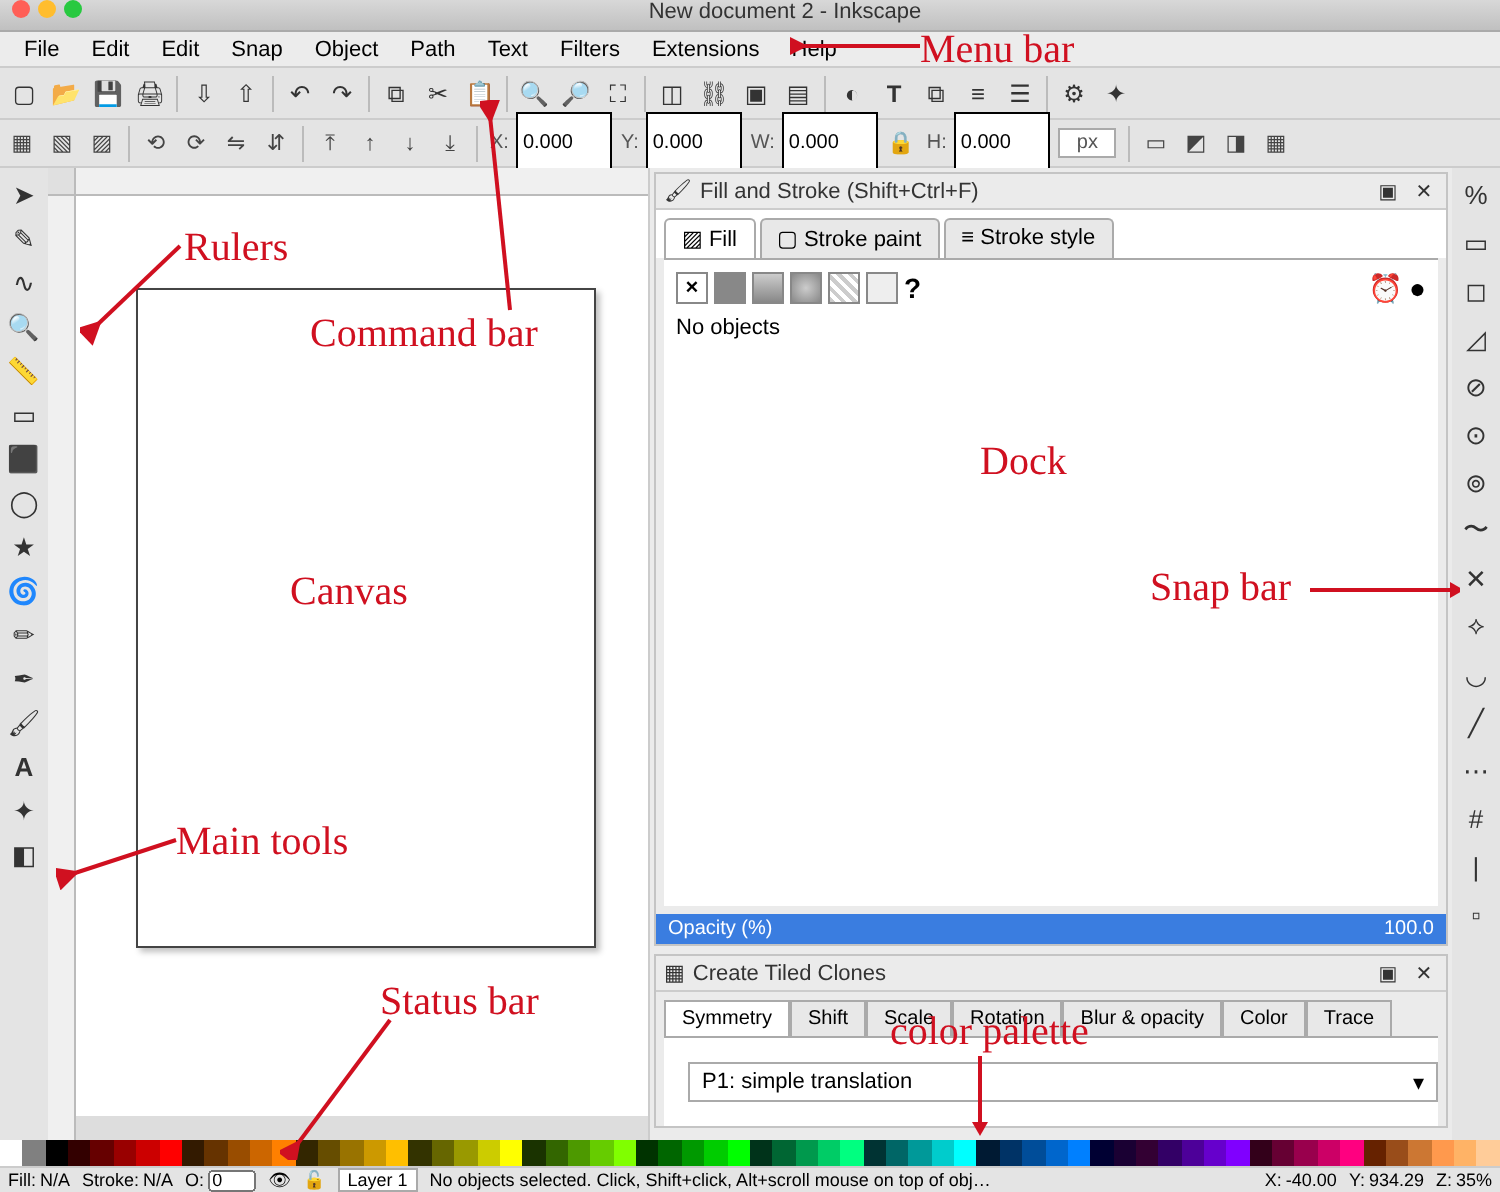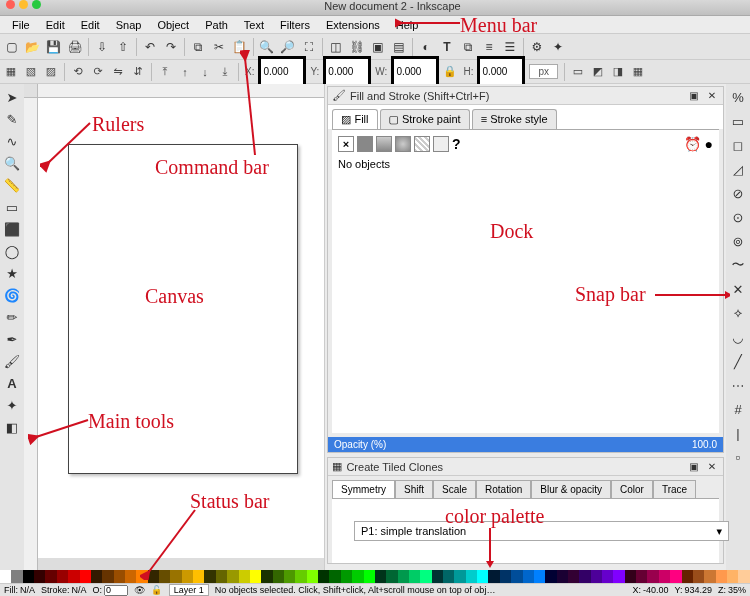--- a/index.html
+++ b/index.html
@@ -59,21 +59,21 @@
     height: 24px;
     display: flex;
     align-items: center;
     padding: 2px;
     gap: 2px;
     background: #e4e4e4;
     border-bottom: 1px solid #ccc;
     font-size: 10px;
   }
   .cbtn { width:18px; height:18px; display:flex;align-items:center;justify-content:center; border:1px solid transparent; font-size:11px; color:#444; cursor:pointer;}
-  .ninput { width:48px; height:32px; border:3px solid #000000; background:#fff; font-size:10px; padding:0 2px; }
+  .ninput { width:48px; height:32px; border:1px solid #000000; background:#fff; font-size:10px; padding:0 2px; }
   .label { color:#555; margin:0 2px; }
   .work {
     position: absolute; top: 84px; left: 0; right: 0; bottom: 26px;
     display: flex;
   }
   .toolbox {
     width: 24px; background:#e4e4e4; display:flex; flex-direction:column;
     padding: 2px 1px; gap:0;
   }
   .tool { width:22px; height:22px; display:flex; align-items:center; justify-content:center; font-size:13px; color:#333; cursor:pointer;}
@@ -105,21 +105,21 @@
   .swatchrow{display:flex;gap:3px;align-items:center;}
   .swatch{width:16px;height:16px;border:1px solid #888;cursor:pointer;}
   .noobj{font-weight:normal;font-size:11px;margin-top:6px;}
   .panel-foot{display:flex;align-items:center;padding:2px 6px;font-size:10px;color:#666;border-top:1px solid #ccc;background:#e6e6e6;}
   .panel-foot .val{margin-left:auto;}
   .opacity{background:#3a7de0;color:#fff;padding:2px 6px;display:flex;align-items:center;font-size:10px;}
   .opacity .val{margin-left:auto;}
   .ctabs{display:flex;gap:0;padding:4px 4px 0 4px;}
   .ctab{padding:3px 8px;border:1px solid #aaa;border-bottom:none;background:#e8e8e8;font-size:10px;cursor:pointer;}
   .ctab.active{background:#fff;}
-  .dropdown{margin:22px; width:calc(100% - 12px); height:20px; border:1px solid #aaa; background:#fff; display:flex; align-items:center; padding:0 6px; font-size:11px; cursor:pointer; position:relative;}
+  .dropdown{margin:12px; width:calc(100% - 12px); height:20px; border:1px solid #aaa; background:#fff; display:flex; align-items:center; padding:0 6px; font-size:11px; cursor:pointer; position:relative;}
   .dropdown::after{content:"▾"; position:absolute;right:6px;}
   .snapbar{width:24px;background:#e4e4e4;display:flex;flex-direction:column;padding:2px 1px;gap:2px;}
   .palette {
     position:absolute; left:0; right:0; bottom:13px; height:13px;
     display:flex;
   }
   .palette .p{height:13px;flex:1;cursor:pointer;}
   .status {
     position:absolute; left:0; right:0; bottom:0; height:13px; background:#e4e4e4;
     display:flex; align-items:center; font-size:9px; padding:0 4px; gap:6px; border-top:1px solid #ccc;

